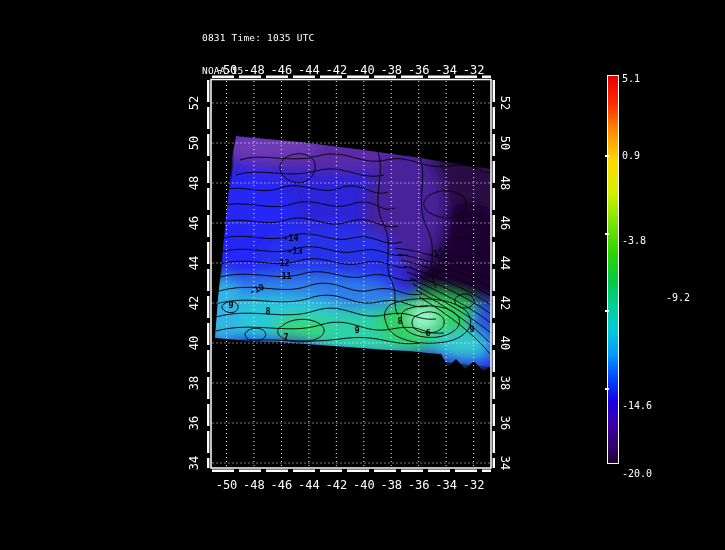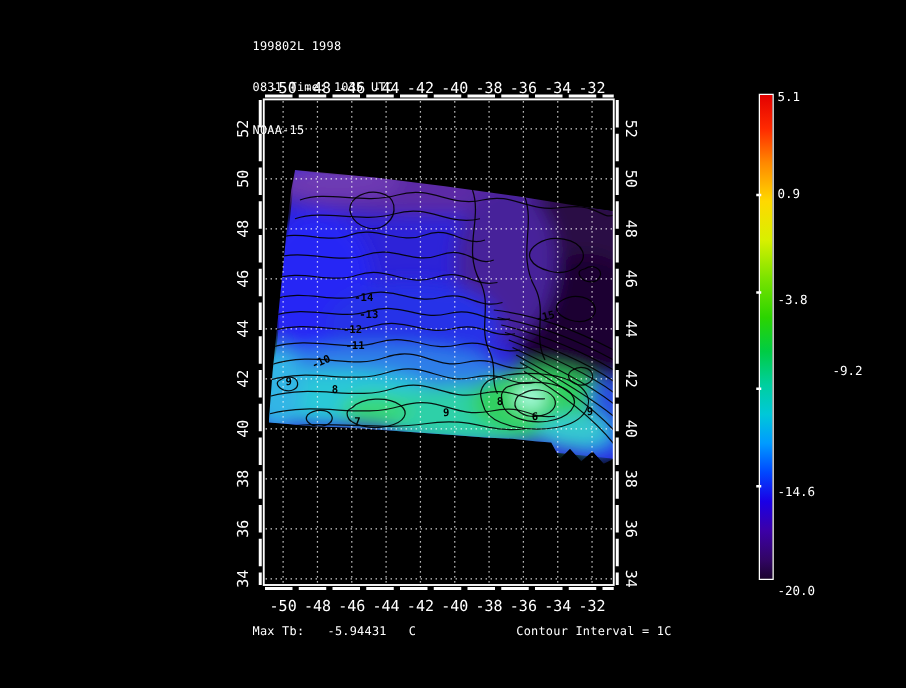--- a/index.html
+++ b/index.html
@@ -18,21 +18,20 @@
   #footer{position:absolute;left:0;top:500px;width:725px;height:14px;color:#fff;font-size:9.5px;letter-spacing:.2px;}
   #footer span{position:absolute;top:0;white-space:pre;}
   #f-max-label{left:202px;} #f-max-value{left:262px;} #f-max-unit{left:327px;} #f-interval{left:413px;}
 </style>
 </head>
 <body>
 
 <div id="screen">
 
   <div id="title-block">
-    <div>199802L 1998</div>
     <div>0831 Time: 1035 UTC</div>
     <div>NOAA-15</div>
   </div>
 
   <svg id="plot-svg" width="725" height="550">
     <defs>
       <clipPath id="swathClip">
         <path d="M236,136 L300,142 L356,149 L414,157 L470,166 L491,169
                  L491,367 L483,371 L474,361 L465,369 L456,359 L448,367 L441,354
                  L428,353 L410,351 L388,350 L362,348 L334,346 L306,344 L278,342 L250,341 L228,339 L215,338
@@ -199,24 +198,18 @@
 
   <div id="colorbar" style="background: linear-gradient(rgb(227, 0, 0) 0%, rgb(255, 42, 0) 7%, rgb(255, 136, 0) 14%, rgb(255, 217, 0) 22%, rgb(216, 240, 0) 30%, rgb(122, 227, 0) 38%, rgb(43, 212, 0) 46%, rgb(0, 204, 68) 53%, rgb(0, 207, 160) 60%, rgb(0, 200, 216) 66%, rgb(0, 155, 255) 72%, rgb(0, 72, 255) 78%, rgb(26, 0, 230) 84%, rgb(60, 0, 168) 90%, rgb(50, 5, 102) 96%, rgb(28, 3, 48) 100%);"></div>
   <div id="cb-labels">
       <div class="cb-label" style="top: 73px;">5.1</div>
       <div class="cb-label" style="top: 150.4px;">0.9</div>
       <div class="cb-tick" style="top: 155.4px;"></div>
       <div class="cb-label" style="top: 235px;">-3.8</div>
       <div class="cb-tick" style="top: 232.8px;"></div>
       <div class="cb-label" style="top: 292px; margin-left: 44px;">-9.2</div>
       <div class="cb-tick" style="top: 310.2px;"></div>
-      <div class="cb-label" style="top: 389px; text-align: center;">-14.6</div>
+      <div class="cb-label" style="top: 400px; text-align: center;">-14.6</div>
       <div class="cb-tick" style="top: 387.6px;"></div>
       <div class="cb-label" style="top: 468px;">-20.0</div>
     </div>
 
-  <div id="footer">
-    <span id="f-max-label">Max Tb:</span>
-    <span id="f-max-value">-5.94431</span>
-    <span id="f-max-unit">C</span>
-    <span id="f-interval">Contour Interval = 1C</span>
-  </div>
 </div>
 
 </body></html>

